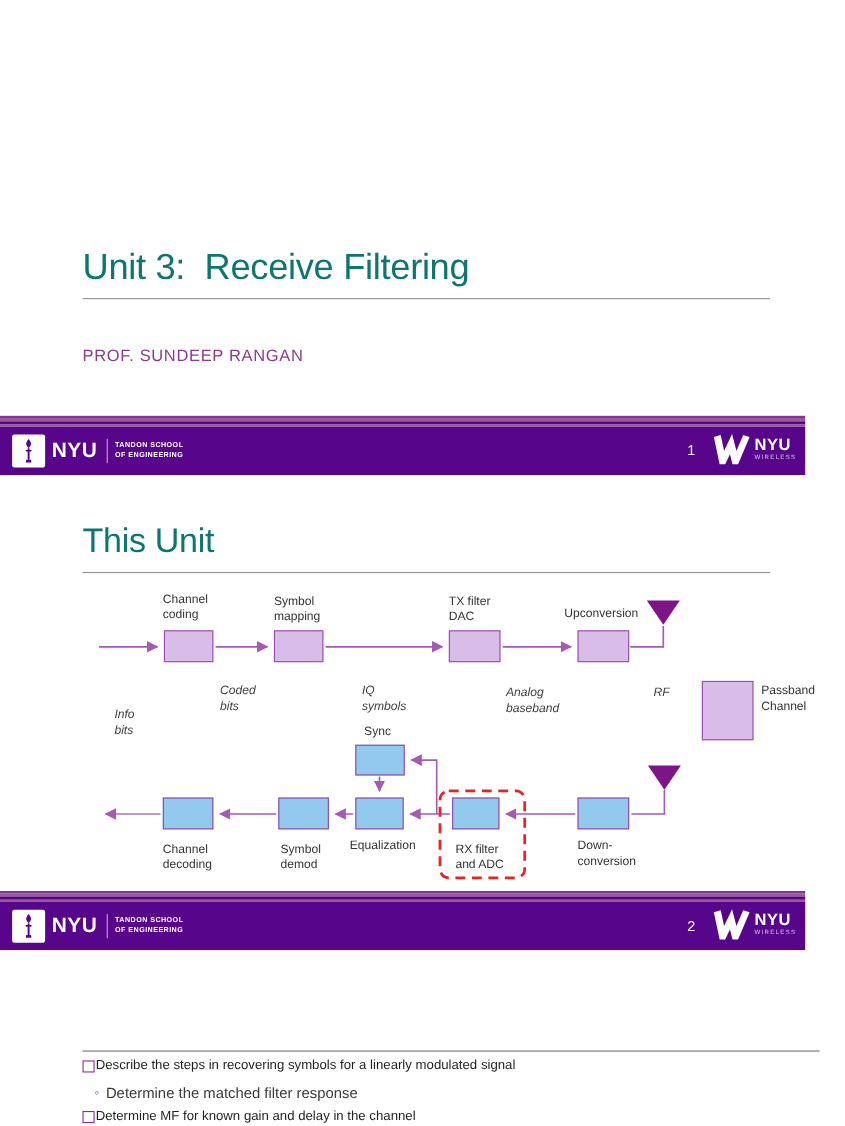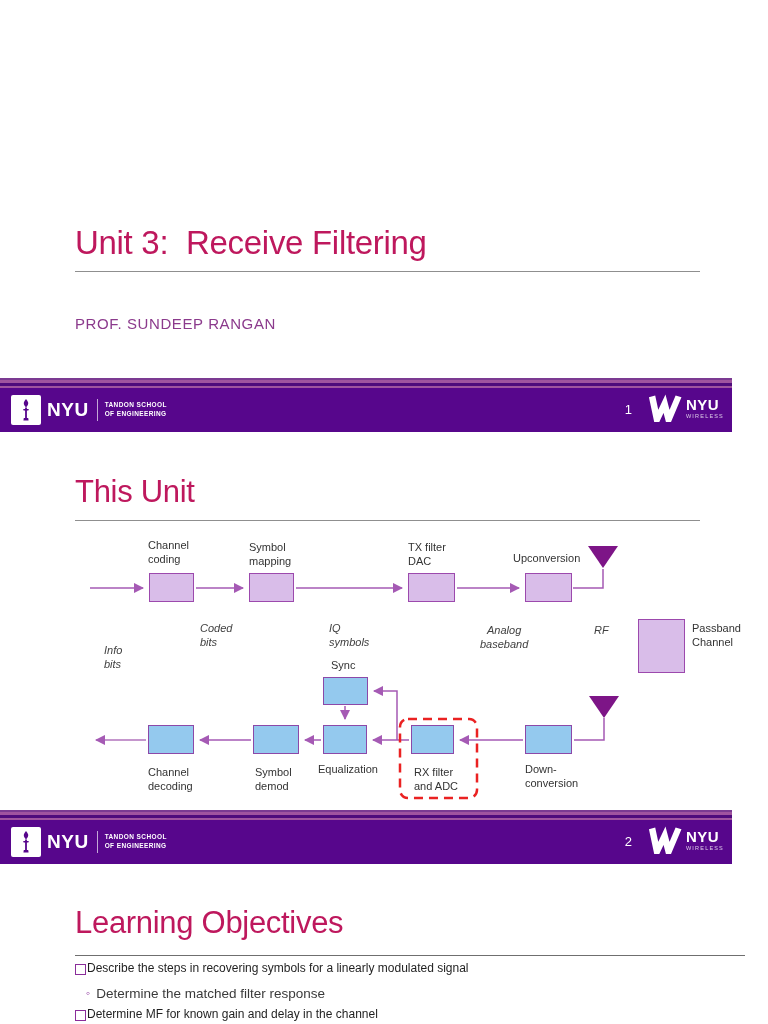--- a/index.html
+++ b/index.html
@@ -1,21 +1,21 @@
 <!DOCTYPE html>
 <html><head>
 <meta charset="utf-8">
 <style>
   * { margin:0; padding:0; box-sizing:border-box; }
   body { background:#fff; font-family:"Liberation Sans", sans-serif; }
   .canvas { position:relative; width:768px; height:1024px; background:#fff; overflow:hidden; }
   .slide { position:relative; width:768px; height:432px; background:#fff; overflow:hidden; }
 
   
-  .slide-title { position:absolute; left:75px; font-size:33px; font-weight:400; color:#be185d;
+  .slide-title { position:absolute; left:75px; font-size:33px; font-weight:400; color:#0f766e;
                  white-space:pre-wrap; letter-spacing:-0.3px; }
   .rule { position:absolute; border-top:1px solid #8f8f8f; }
   .subtitle { position:absolute; left:75px; font-size:15px; font-weight:500; color:#8b3a8c;
               letter-spacing:0.6px; white-space:pre-wrap; }
 
   
   .footer { position:absolute; left:0; bottom:0; width:732px; height:54px; }
   .footer .s1 { height:2px; background:#7b3a92; }
   .footer .s2 { height:3px; background:#a0549f; }
   .footer .s3 { height:3px; background:#4f0b7c; }
@@ -61,21 +61,21 @@
   .b-rx { left:411px; top:293px; width:43px; height:29px; }
   .b-dc { left:525px; top:293px; width:47px; height:29px; }
 
   .l-cc { left:148px; top:106px; }
   .l-sm { left:249px; top:108px; }
   .l-tx { left:408px; top:108px; }
   .l-up { left:513px; top:119px; }
   .l-info { left:104px; top:187px;margin-top:24px; }
   .l-coded { left:200px; top:189px; }
   .l-iq { left:329px; top:189px; }
-  .l-analog { left:480px; top:191px;text-align:center; }
+  .l-analog { left:460px; top:191px; }
   .l-rf { left:594px; top:191px; }
   .l-pc { left:692px; top:189px; }
   .l-sy { left:331px; top:226px; }
   .l-cd { left:148px; top:333px; }
   .l-sd { left:255px; top:333px; }
   .l-eq { left:318px; top:330px; }
   .l-rx { left:414px; top:333px; }
   .l-dc { left:525px; top:330px; }
 
   
@@ -247,21 +247,20 @@
           <div class="wtxt">
             <div class="wnyu">NYU</div>
             <div class="wsub">WIRELESS</div>
           </div>
         </div>
       </div>
     </div>
   </section>
 
   <section class="slide" id="slide3">
-    <div class="slide-title">Learning Objectives</div>
     <div class="rule"></div>
 
     <div class="bullet-row br1">
       <span class="bullet-sq"></span>
       <span class="bullet-text">Describe the steps in recovering symbols for a linearly modulated signal</span>
     </div>
     <div class="sub-row sr1">
       <span class="sub-mark">◦</span>
       <span class="sub-text">Determine the matched filter response</span>
     </div>

